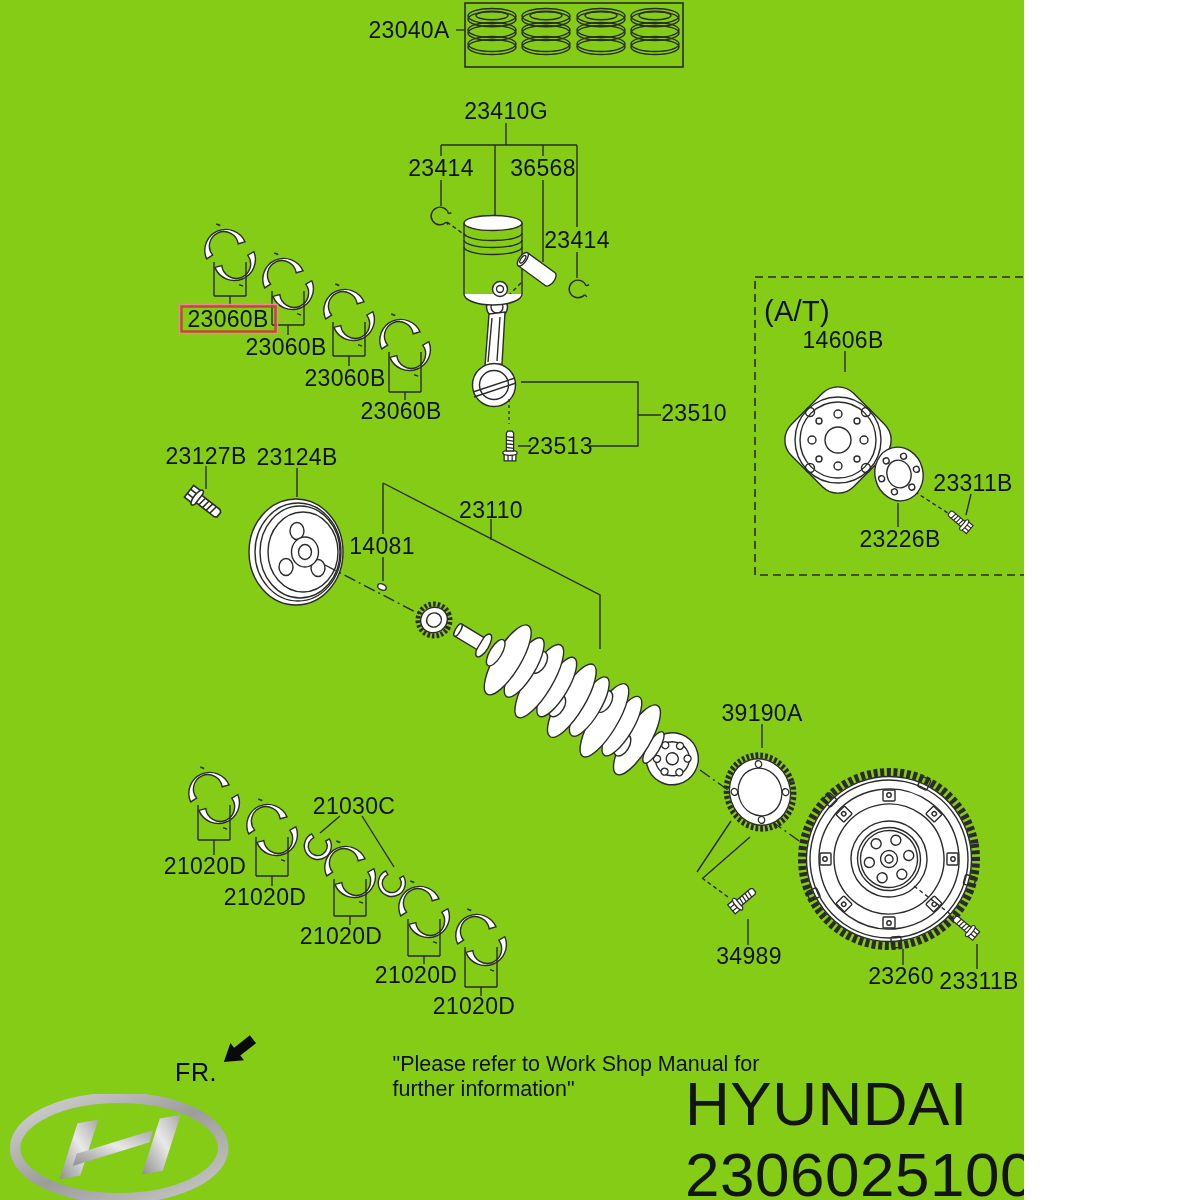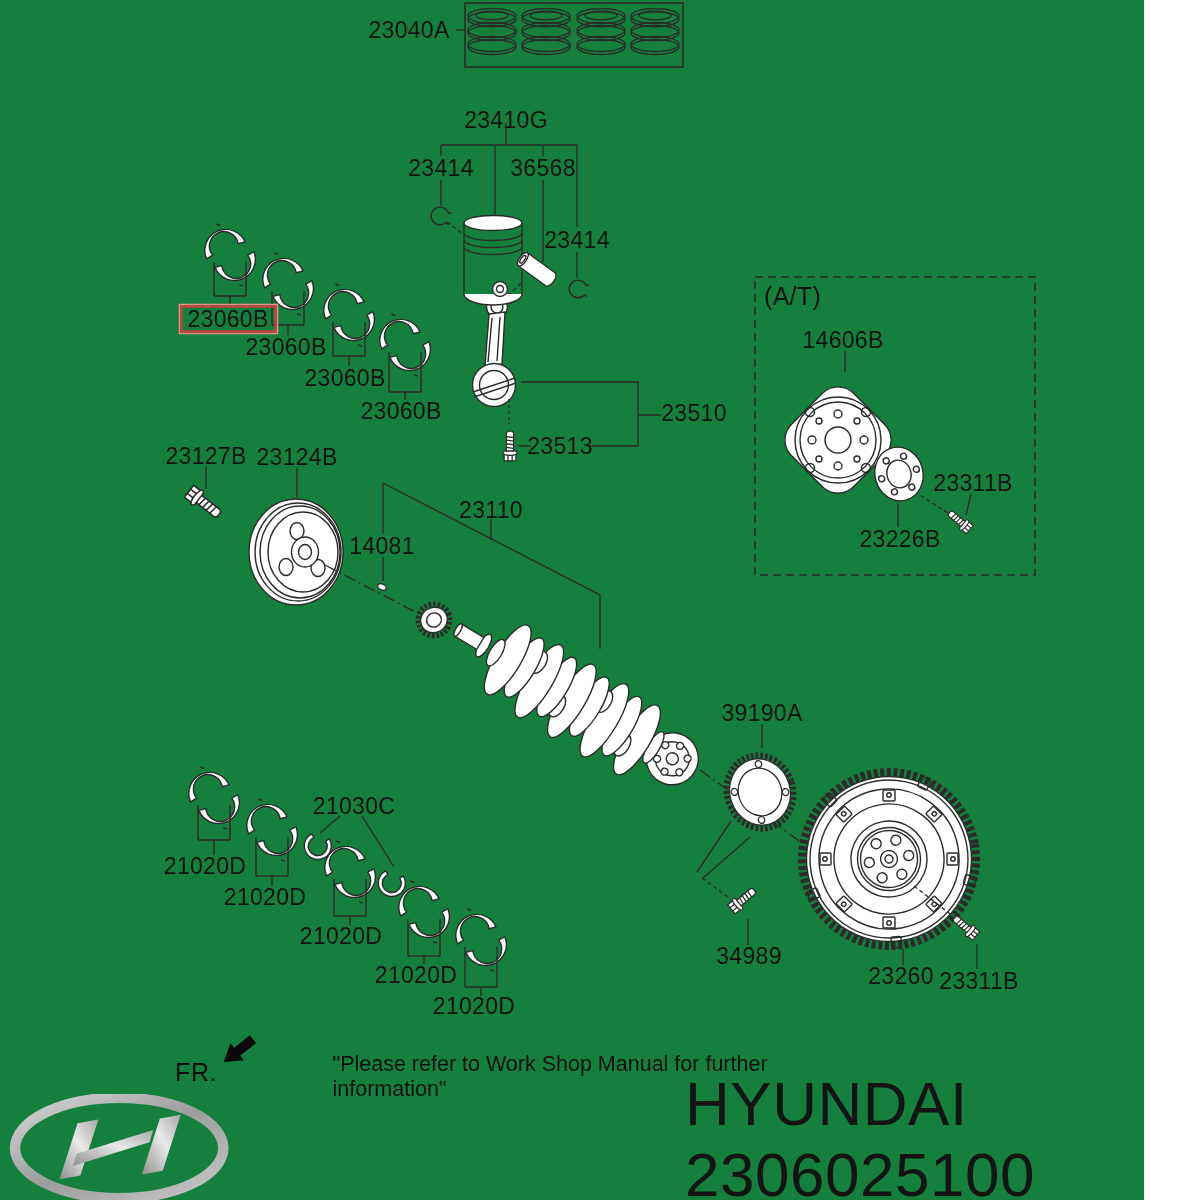--- a/index.html
+++ b/index.html
@@ -1,21 +1,21 @@
 <!DOCTYPE html>
 <html><head>
 <meta charset="utf-8">
 <style>
   html,body{margin:0;padding:0;background:#fff;}
-  .page{position:relative;width:1144px;height:1200px;background:#15803d;overflow:hidden;
+  .page{position:relative;width:1024px;height:1200px;background:#84cc16;overflow:hidden;
         font-family:"Liberation Sans",sans-serif;}
   .art{position:absolute;left:0;top:0;}
   .lbl{position:absolute;transform:translate(-50%,-50%);white-space:nowrap;
        font-size:23px;line-height:1;color:#121212;letter-spacing:.3px;}
-  .lbl.small{font-size:25px;}
+  .lbl.small{font-size:29px;margin-top:15px;}
   .fr{position:absolute;transform:translate(-50%,-50%);font-weight:normal;
       font-size:25px;color:#0a0a0a;letter-spacing:.5px;}
   .note{position:absolute;transform:translate(-50%,-50%);font-size:21.5px;color:#101010;}
   .title{position:absolute;transform:translate(-50%,-50%);font-size:62px;color:#141414;
          letter-spacing:.5px;}
 </style>
 </head>
 <body>
 
 <div class="page">
@@ -338,21 +338,21 @@
       <stop offset="1" stop-color="#a8a8a8"></stop>
     </linearGradient>
   </defs>
   <ellipse cx="117" cy="57" rx="110" ry="53" fill="none" stroke="url(#ring)" stroke-width="11"></ellipse>
   <polygon points="54,90 76,86 95,27 73,31" fill="url(#bar)"></polygon>
   <polygon points="141,85 163,81 182,22 160,26" fill="url(#bar)"></polygon>
   <polygon points="72,63 153,38 149,51 68,76" fill="url(#bar)"></polygon>
 </svg>
 
 <div class="lbl" style="left:409px;top:30px">23040A</div>
-<div class="lbl" style="left:506px;top:120px">23410G</div>
+<div class="lbl" style="left:506px;top:111px">23410G</div>
 <div class="lbl" style="left:441px;top:168px">23414</div>
 <div class="lbl" style="left:543px;top:168px">36568</div>
 <div class="lbl" style="left:577px;top:240px">23414</div>
 <div class="lbl" style="left:228px;top:319px">23060B</div>
 <div class="lbl" style="left:286px;top:347px">23060B</div>
 <div class="lbl" style="left:345px;top:378px">23060B</div>
 <div class="lbl" style="left:401px;top:411px">23060B</div>
 <div class="lbl" style="left:694px;top:413px">23510</div>
 <div class="lbl" style="left:560px;top:446px">23513</div>
 <div class="lbl" style="left:206px;top:456px">23127B</div>

